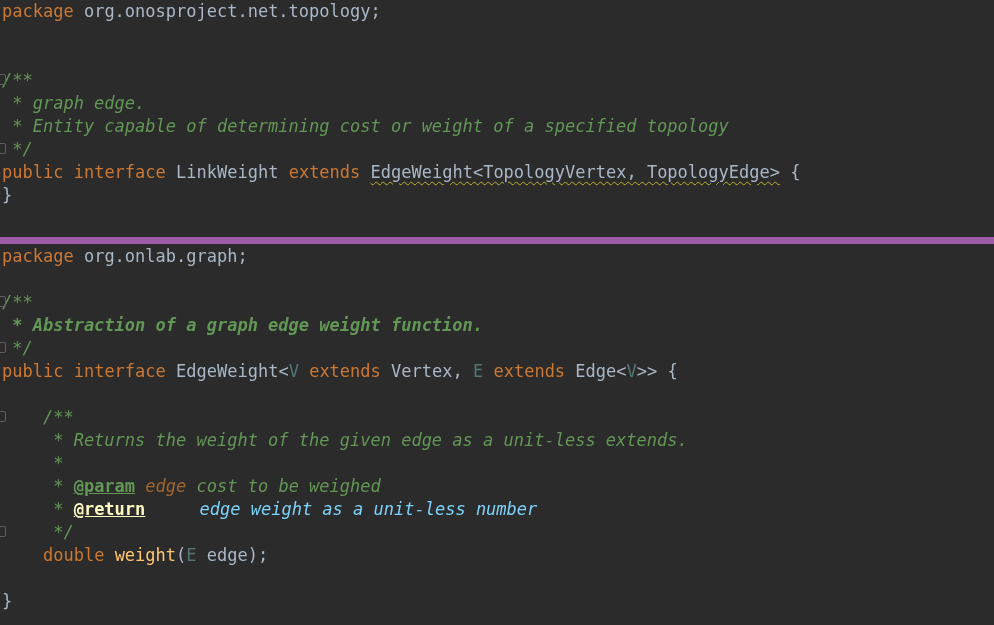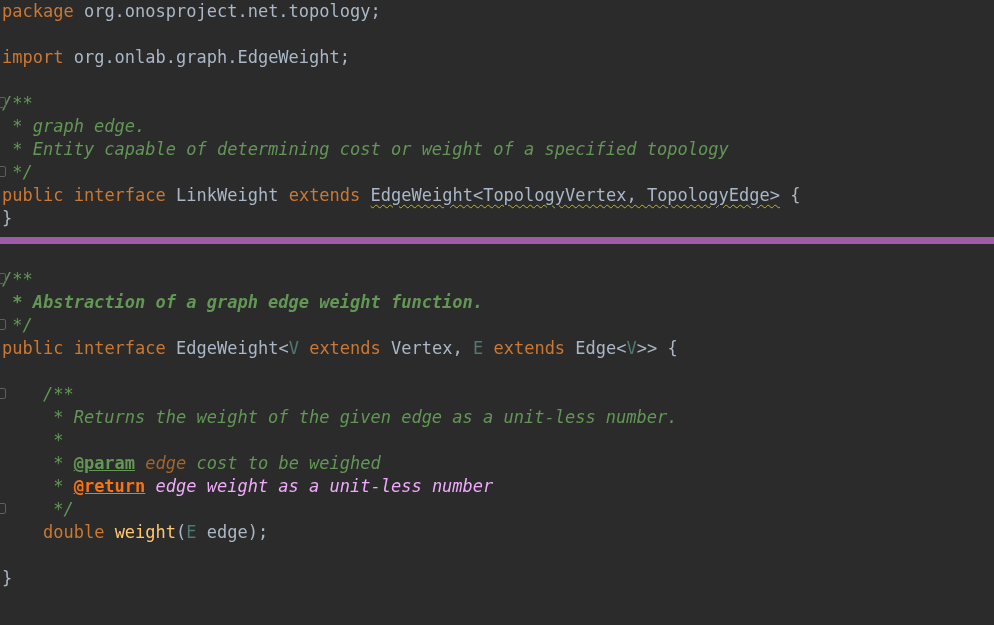--- a/index.html
+++ b/index.html
@@ -87,43 +87,43 @@
   }
 </style>
 </head>
 <body>
 
 <div id="editor" style="background: rgb(43, 43, 43);">
 
   <div class="pane" id="pane-top" style="background: rgb(43, 43, 43);">
       <div class="code-line"><span class="kw" style="color: rgb(204, 120, 50);">package</span><span class="id" style="color: rgb(169, 183, 198);"> </span><span class="id" style="color: rgb(169, 183, 198);">org.onosproject.net.topology</span><span class="punc" style="color: rgb(169, 183, 198);">;</span></div>
       <div class="code-line">&nbsp;</div>
-      <div class="code-line"><span class="kw" style="color: rgb(204, 120, 50);">import</span><span class="id" style="color: rgb(169, 183, 198);"> </span><span class="id" style="color: rgb(169, 183, 198);">org.onlab.graph.EdgeWeight</span><span class="punc" style="color: rgb(169, 183, 198);">;</span></div>
       <div class="code-line">&nbsp;</div>
       <div class="code-line"><span class="fold" style="border-color: rgb(94, 96, 96);"></span><span class="cm" style="color: rgb(98, 151, 85);">/**</span></div>
       <div class="code-line"><span class="cm" style="color: rgb(98, 151, 85);"> * graph edge.</span></div>
       <div class="code-line"><span class="cm" style="color: rgb(98, 151, 85);"> * Entity capable of determining cost or weight of a specified topology</span></div>
       <div class="code-line"><span class="fold" style="border-color: rgb(94, 96, 96);"></span><span class="cm" style="color: rgb(98, 151, 85);"> */</span></div>
       <div class="code-line"><span class="kw" style="color: rgb(204, 120, 50);">public</span><span class="id" style="color: rgb(169, 183, 198);"> </span><span class="kw" style="color: rgb(204, 120, 50);">interface</span><span class="id" style="color: rgb(169, 183, 198);"> </span><span class="id" style="color: rgb(169, 183, 198);">LinkWeight</span><span class="id" style="color: rgb(169, 183, 198);"> </span><span class="kw" style="color: rgb(204, 120, 50);">extends</span><span class="id" style="color: rgb(169, 183, 198);"> </span><span class="id squiggle" style="color: rgb(169, 183, 198); text-decoration-color: rgb(187, 181, 41);">EdgeWeight&lt;TopologyVertex, TopologyEdge&gt;</span><span class="punc" style="color: rgb(169, 183, 198);"> {</span></div>
       <div class="code-line"><span class="punc" style="color: rgb(169, 183, 198);">}</span></div>
     </div>
 
   <div class="divider" style="background: rgb(160, 91, 168);"></div>
 
   <div class="pane" id="pane-bottom" style="background: rgb(43, 43, 43);">
+      <div class="code-line"><span class="kw" style="color: rgb(204, 120, 50);">package</span><span class="id" style="color: rgb(169, 183, 198);"> </span><span class="id" style="color: rgb(169, 183, 198);">org.onlab.graph</span><span class="punc" style="color: rgb(169, 183, 198);">;</span></div>
       <div class="code-line">&nbsp;</div>
       <div class="code-line"><span class="fold" style="border-color: rgb(94, 96, 96);"></span><span class="cm" style="color: rgb(98, 151, 85);">/**</span></div>
       <div class="code-line"><span class="cm" style="color: rgb(98, 151, 85); font-weight: bold;"> * Abstraction of a graph edge weight function.</span></div>
       <div class="code-line"><span class="fold" style="border-color: rgb(94, 96, 96);"></span><span class="cm" style="color: rgb(98, 151, 85);"> */</span></div>
       <div class="code-line"><span class="kw" style="color: rgb(204, 120, 50);">public</span><span class="id" style="color: rgb(169, 183, 198);"> </span><span class="kw" style="color: rgb(204, 120, 50);">interface</span><span class="id" style="color: rgb(169, 183, 198);"> </span><span class="id" style="color: rgb(169, 183, 198);">EdgeWeight&lt;</span><span class="tp" style="color: rgb(80, 120, 116);">V</span><span class="id" style="color: rgb(169, 183, 198);"> </span><span class="kw" style="color: rgb(204, 120, 50);">extends</span><span class="id" style="color: rgb(169, 183, 198);"> </span><span class="id" style="color: rgb(169, 183, 198);">Vertex</span><span class="punc" style="color: rgb(169, 183, 198);">, </span><span class="tp" style="color: rgb(80, 120, 116);">E</span><span class="id" style="color: rgb(169, 183, 198);"> </span><span class="kw" style="color: rgb(204, 120, 50);">extends</span><span class="id" style="color: rgb(169, 183, 198);"> </span><span class="id" style="color: rgb(169, 183, 198);">Edge&lt;</span><span class="tp" style="color: rgb(80, 120, 116);">V</span><span class="punc" style="color: rgb(169, 183, 198);">&gt;&gt; {</span></div>
       <div class="code-line">&nbsp;</div>
       <div class="code-line"><span class="fold" style="border-color: rgb(94, 96, 96);"></span><span class="cm" style="color: rgb(98, 151, 85);">    /**</span></div>
-      <div class="code-line"><span class="cm" style="color: rgb(98, 151, 85);">     * Returns the weight of the given edge as a unit-less number.</span></div>
+      <div class="code-line"><span class="cm" style="color: rgb(98, 151, 85);">     * Returns the weight of the given edge as a unit-less extends.</span></div>
       <div class="code-line"><span class="cm" style="color: rgb(98, 151, 85);">     *</span></div>
       <div class="code-line"><span class="cm" style="color: rgb(98, 151, 85);">     * </span><span class="tag" style="color: rgb(98, 151, 85);">@param</span><span class="cm" style="color: rgb(98, 151, 85);"> </span><span class="pname" style="color: rgb(161, 102, 47);">edge</span><span class="cm" style="color: rgb(98, 151, 85);"> cost to be weighed</span></div>
-      <div class="code-line"><span class="cm" style="color: rgb(98, 151, 85);">     * </span><span class="tag" style="color: #f97316;">@return</span><span class="cm" style="color: #f0abfc;"> edge weight as a unit-less number</span></div>
+      <div class="code-line"><span class="cm" style="color: rgb(98, 151, 85);">     * </span><span class="tag" style="color: #fef9c3;">@return</span><span class="cm" style="color: #7dd3fc; padding-left: 44px;"> edge weight as a unit-less number</span></div>
       <div class="code-line"><span class="fold" style="border-color: rgb(94, 96, 96);"></span><span class="cm" style="color: rgb(98, 151, 85);">     */</span></div>
       <div class="code-line"><span class="id" style="color: rgb(169, 183, 198);">    </span><span class="kw" style="color: rgb(204, 120, 50);">double</span><span class="id" style="color: rgb(169, 183, 198);"> </span><span class="mth" style="color: rgb(255, 198, 109);">weight</span><span class="punc" style="color: rgb(169, 183, 198);">(</span><span class="tp" style="color: rgb(80, 120, 116);">E</span><span class="id" style="color: rgb(169, 183, 198);"> </span><span class="id" style="color: rgb(169, 183, 198);">edge</span><span class="punc" style="color: rgb(169, 183, 198);">);</span></div>
       <div class="code-line">&nbsp;</div>
       <div class="code-line"><span class="punc" style="color: rgb(169, 183, 198);">}</span></div>
     </div>
 
 </div>
 
 </body></html>

